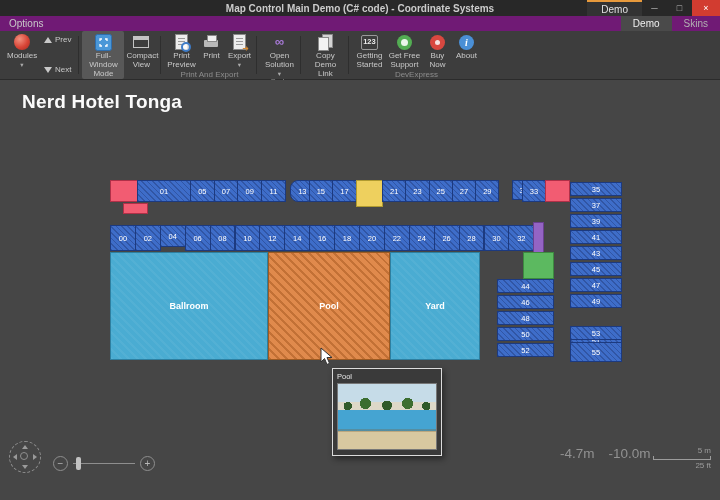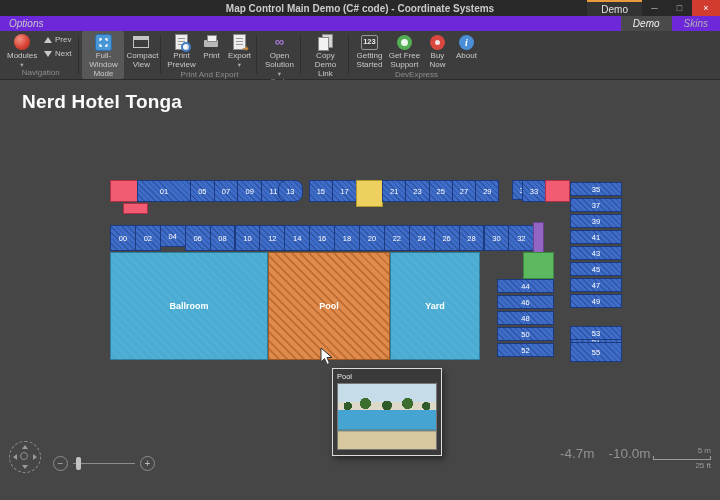--- a/index.html
+++ b/index.html
@@ -15,39 +15,39 @@
   .titlebar { height:16px; background:#282828; position:relative; display:flex; align-items:stretch; flex:0 0 auto; }
   .win-title { position:absolute; left:0; right:0; top:0; bottom:0; display:flex; align-items:center; justify-content:center;
     font-size:10px; font-weight:bold; color:#cccccc; pointer-events:none; }
   .titlebar-right { margin-left:auto; display:flex; position:relative; z-index:1; }
   .category-tab { border-top:2px solid var(--demo-accent,#e89a3c); background:#333; padding:0 14px; font-size:10px;
     display:flex; align-items:center; color:#e2e2e2; }
   .winbtn { width:25px; display:flex; align-items:center; justify-content:center; font-size:9px; color:#bdbdbd; }
   .winbtn.close { background:#d23c30; color:#fff; width:28px; }
 
   
-  .menurow { height:15px; background:#6d28d9; display:flex; align-items:stretch; font-size:10px; color:#c8c8c8; flex:0 0 auto;font-style:italic; }
+  .menurow { height:15px; background:#701a75; display:flex; align-items:stretch; font-size:10px; color:#c8c8c8; flex:0 0 auto; }
   .options { padding:0 9px; display:flex; align-items:center; }
   .page-tabs { margin-left:auto; display:flex; }
   .tab { padding:0 12px; display:flex; align-items:center; font-size:10px; color:#b2b2b2; }
   .tab.selected { background:#4a4a4a; color:#f0f0f0; }
 
   
   .ribbon { height:49px; background:#3d3d3d; display:flex; padding:0 2px; border-bottom:1px solid #2b2b2b; flex:0 0 auto; }
   .rgroup { display:flex; flex-direction:column; position:relative; padding:0 3px; }
   .rgroup:not(:last-child)::after { content:''; position:absolute; right:0; top:5px; bottom:5px; width:1px; background:#2e2e2e; }
   .rbuttons { flex:1; display:flex; align-items:stretch; }
   .rgroup-label { font-size:8px; color:#8d8d8d; text-align:center; height:11px; line-height:10px; }
   .rbtn { display:flex; flex-direction:column; align-items:center; padding:2px 2px 0; color:#c9c9c9; font-size:8px;
     line-height:1.12; text-align:center; border-radius:2px; }
   .rbtn .icon-slot { height:18px; display:flex; align-items:center; justify-content:center; margin-bottom:1px; }
   .rbtn.active { background:#585858; }
   .rlabel { display:block; width:100%; }
   .dd { font-size:6.5px; line-height:7px; color:#aaa; }
-  .stack { display:flex; flex-direction:column; justify-content:flex-start; gap:3px; padding:3px 2px; }
+  .stack { display:flex; flex-direction:column; justify-content:flex-start; gap:19px; padding:3px 2px; }
   .rbtn-sm { display:flex; align-items:center; gap:3px; color:#c9c9c9; font-size:8px; padding:1px 3px; }
 
   
   .tri { width:0; height:0; display:inline-block; }
   .tri.up { border-left:4px solid transparent; border-right:4px solid transparent; border-bottom:6px solid #c9c9c9; }
   .tri.down { border-left:4px solid transparent; border-right:4px solid transparent; border-top:6px solid #c9c9c9; }
   .modules-icon { width:16px; height:16px; border-radius:50%;
     background: radial-gradient(circle at 35% 32%, #f2917f, #d84436 55%, #9e2a20); }
   .page-ic { width:13px; height:16px; background:#ededed; border:1px solid #8a8a8a; position:relative; }
   .page-ic.lines::before { content:''; position:absolute; left:2px; right:2px; top:3px; height:8px;
@@ -284,21 +284,21 @@
   <div class="map-area">
     <div class="map-title">Nerd Hotel Tonga</div>
 
     <div class="floor-plan">
         <div class="blk pink" style="left: 110px; top: 100px; width: 28px; height: 22px;"></div>
         <div class="blk room" style="left: 137px; top: 100px; width: 54px; height: 22px;">01</div>
         <div class="blk room" style="left: 190px; top: 100px; width: 24.7px; height: 22px;">05</div>
         <div class="blk room" style="left: 213.7px; top: 100px; width: 24.7px; height: 22px;">07</div>
         <div class="blk room" style="left: 237.4px; top: 100px; width: 24.7px; height: 22px;">09</div>
         <div class="blk room" style="left: 261.1px; top: 100px; width: 24.7px; height: 22px;">11</div>
-        <div class="blk room" style="left: 278px; top: 100px; width: 24.7px; height: 22px; border-radius: 8px;">13</div>
+        <div class="blk room" style="left: 290px; top: 100px; width: 24.7px; height: 22px; border-radius: 8px;">13</div>
         <div class="blk room" style="left: 308.5px; top: 100px; width: 24.7px; height: 22px;">15</div>
         <div class="blk room" style="left: 332.2px; top: 100px; width: 24.7px; height: 22px;">17</div>
         <div class="blk yellow" style="left: 356px; top: 100px; width: 27px; height: 27px;"></div>
         <div class="blk room" style="left: 382px; top: 100px; width: 24.3px; height: 22px;">21</div>
         <div class="blk room" style="left: 405.3px; top: 100px; width: 24.3px; height: 22px;">23</div>
         <div class="blk room" style="left: 428.6px; top: 100px; width: 24.3px; height: 22px;">25</div>
         <div class="blk room" style="left: 451.9px; top: 100px; width: 24.3px; height: 22px;">27</div>
         <div class="blk room" style="left: 475.2px; top: 100px; width: 24.3px; height: 22px;">29</div>
         <div class="blk room" style="left: 498.5px; top: 100px; width: 24.3px; height: 20px; margin-left: 13px;">31</div>
         <div class="blk room" style="left: 521.8px; top: 100px; width: 24.3px; height: 22px;">33</div>

